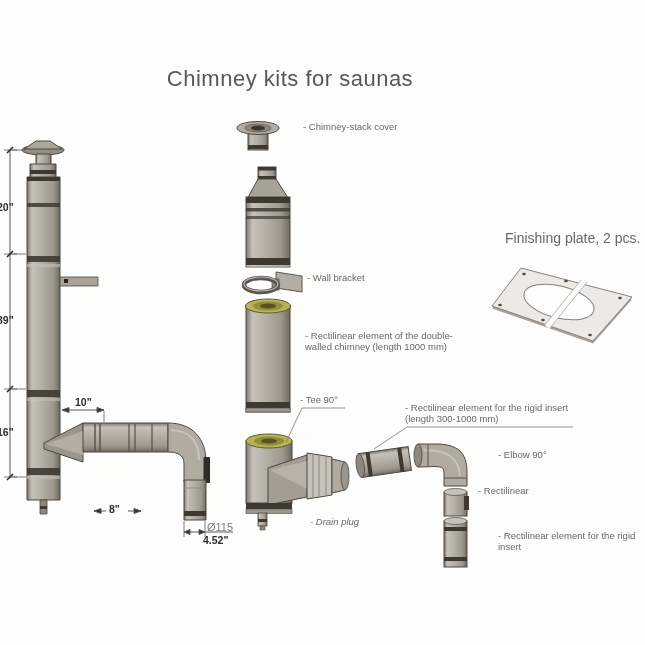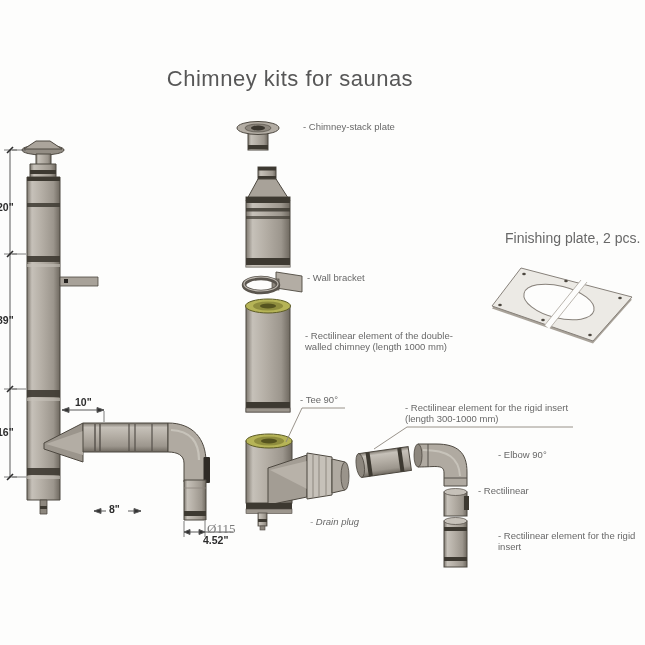--- a/index.html
+++ b/index.html
@@ -3,21 +3,21 @@
 <meta charset="utf-8">
 <style>
   html,body{margin:0;padding:0;background:#fdfdfc;}
   .canvas{position:relative;width:645px;height:645px;background:#fdfdfc;overflow:hidden;
           font-family:"Liberation Sans",sans-serif;}
   svg{position:absolute;left:0;top:0;}
   .title{position:absolute;left:140px;top:66px;width:300px;text-align:center;
          font-size:22px;color:#575757;letter-spacing:.5px;}
   .lbl{position:absolute;font-size:9.5px;color:#686868;line-height:1.2;}
   .dim{position:absolute;font-size:10.5px;font-weight:bold;color:#2c2c2c;}
-  .dia{position:absolute;font-size:13px;color:#7a7a7a;font-family:Liberation Serif, serif;}
+  .dia{position:absolute;font-size:11px;color:#7a7a7a;}
 </style>
 </head>
 <body>
 
 <div class="canvas">
 
 <svg width="645" height="645" viewBox="0 0 645 645">
   <defs>
     <linearGradient id="cylV" x1="0" y1="0" x2="1" y2="0">
       <stop offset="0" stop-color="#7e786f"></stop>
@@ -221,21 +221,21 @@
   </g>
 
   <g stroke="#8d877e" stroke-width=".9" fill="none">
     <polyline points="345,408 302,408 286,442"></polyline>
     <polyline points="573,427 407,427 374,449"></polyline>
   </g>
 </svg>
 
 <div class="title">Chimney kits for saunas</div>
 
-<div class="lbl" style="left:303px;top:121px;">- Chimney-stack plate</div>
+<div class="lbl" style="left:303px;top:121px;">- Chimney-stack cover</div>
 <div class="lbl" style="left:307px;top:272px;">- Wall bracket</div>
 <div class="lbl" style="left:305px;top:330px;width:158px;">- Rectilinear element of the double-walled chimney (length 1000 mm)</div>
 <div class="lbl" style="left:300px;top:394px;">- Tee 90°</div>
 <div class="lbl" style="left:405px;top:402px;width:168px;">- Rectilinear element for the rigid insert (length 300-1000 mm)</div>
 <div class="lbl" style="left:478px;top:449px;margin-left:20px;">- Elbow 90°</div>
 <div class="lbl" style="left:478px;top:485px;">- Rectilinear</div>
 <div class="lbl" style="left:310px;top:516px;font-style:italic;">- Drain plug</div>
 <div class="lbl" style="left:498px;top:530px;width:150px;">- Rectilinear element for the rigid insert</div>
 <div class="lbl" style="left:505px;top:230px;font-size:14px;">Finishing plate, 2 pcs.</div>
 

